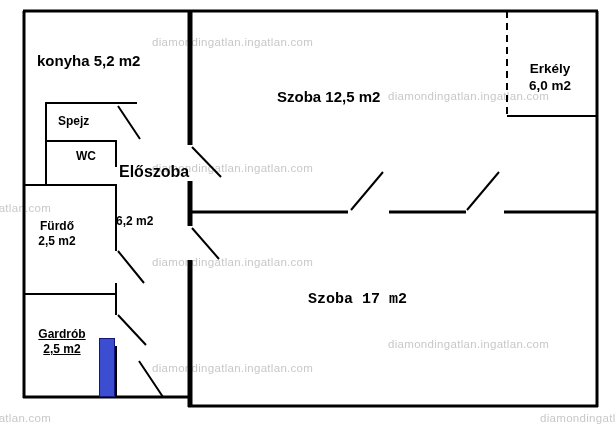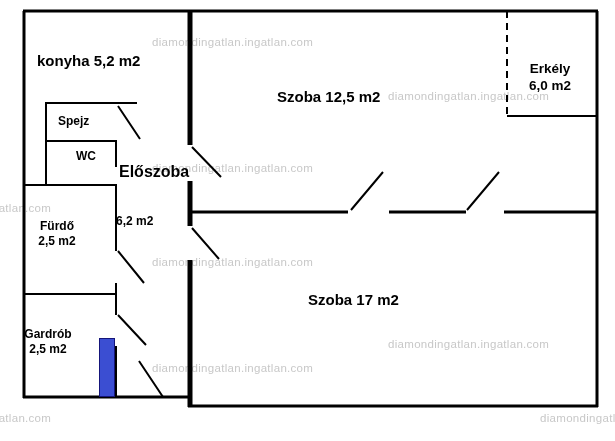--- a/index.html
+++ b/index.html
@@ -109,20 +109,20 @@
   <div class="label sm" style="left:76px; top:149px;">WC</div>
 
   <div class="label md" style="left:119px; top:162px;">Előszoba</div>
   <div class="label sm" style="left:116px; top:199px;margin-top:15px;">6,2 m2</div>
 
   <div class="label sm center" style="left:26px; top:219px; width:62px;">
     <div>Fürdő</div>
     <div>2,5 m2</div>
   </div>
 
-  <div class="label sm center" style="left:12px; top:327px; width:72px;">
+  <div class="label sm center" style="left:26px; top:327px; width:72px;text-decoration:underline;">
     <div>Gardrób</div>
     <div>2,5 m2</div>
   </div>
 
-  <div class="label lg" style="left:308px; top:291px;">Szoba 17 m2</div>
+  <div class="label lg" style="left:308px; top:291px;font-family:Liberation Mono, monospace;">Szoba 17 m2</div>
 
 </div>
 
 </body></html>

